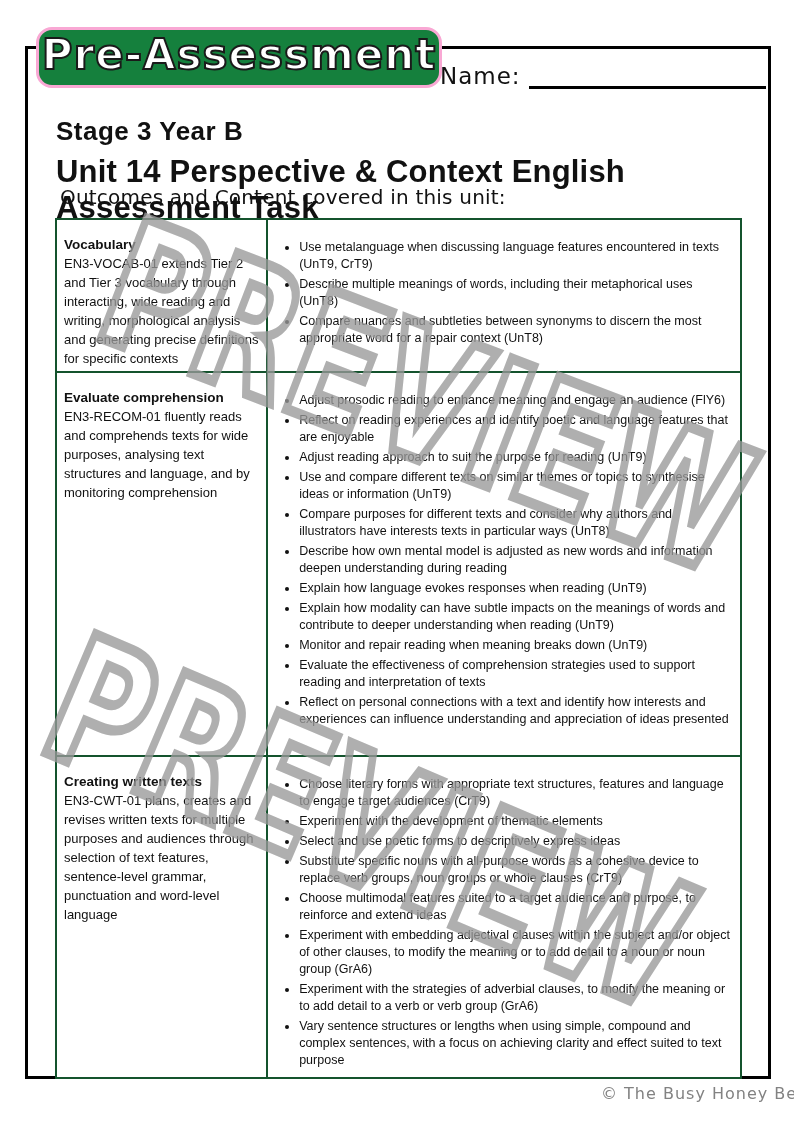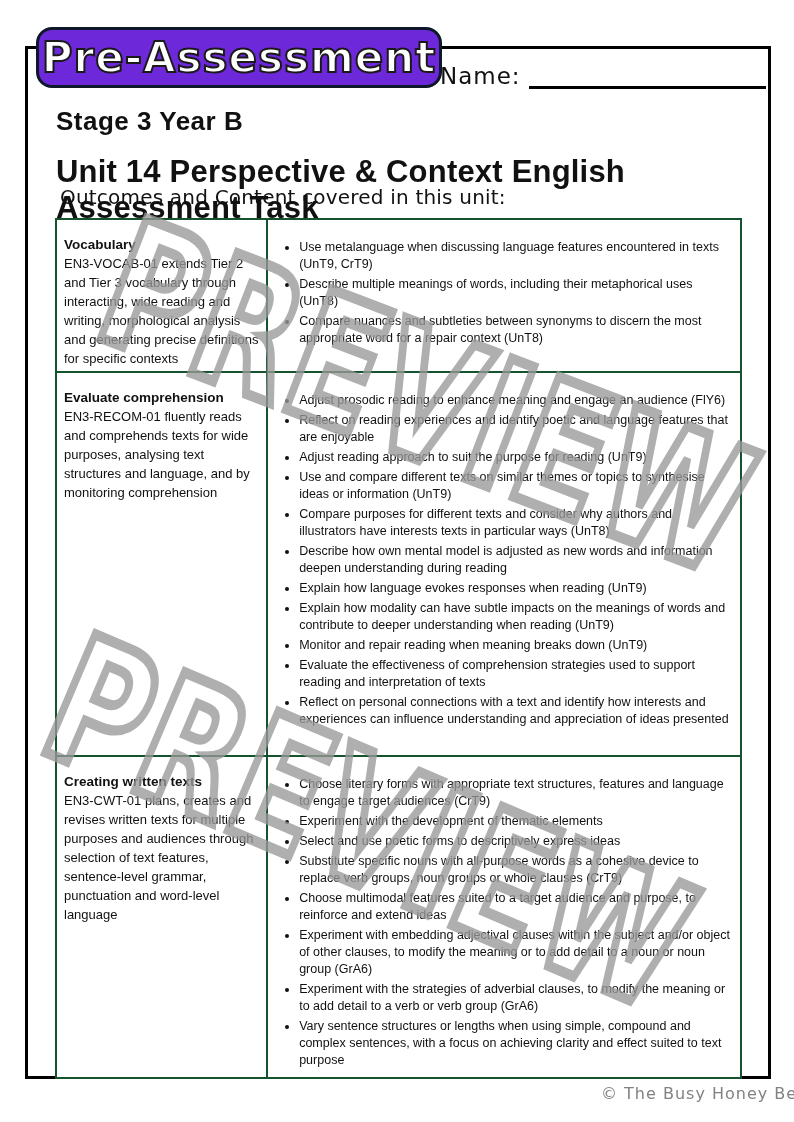--- a/index.html
+++ b/index.html
@@ -12,22 +12,22 @@
     color:#111;
   }
   
   .page-frame{
     position:absolute;left:25px;top:46px;width:746px;height:1033px;
     border:3px solid #000;box-sizing:border-box;background:transparent;
   }
   
   .badge-box{
     position:absolute;left:36px;top:27px;width:406px;height:61px;
-    background:#6d28d9;border:3px solid #0f172a;border-radius:16px;
-    box-sizing:border-box;display:flex;align-items:center;justify-content:center;
+    background:#15803d;border:3px solid #f9a8d4;border-radius:16px;
+    box-sizing:border-box;display:flex;justify-content:center;
     z-index:5;
   }
   .badge-text{
     font-family:"DejaVu Sans",sans-serif;
     font-weight:bold;font-size:42px;letter-spacing:1px;
     color:#222;
   }
   @supports (-webkit-text-stroke: 2px black){
     .badge-text{color:#fff;-webkit-text-stroke:2px #1a1a1a;}
   }
@@ -36,21 +36,21 @@
     position:absolute;left:440px;top:60px;z-index:4;
     font-family:"DejaVu Sans",sans-serif;font-size:23px;letter-spacing:1px;
     display:flex;align-items:flex-end;
   }
   .name-blank{
     display:inline-block;width:237px;height:26px;margin-left:8px;
     border-bottom:3px solid #000;
   }
   
   .stage-title{
-    position:absolute;left:56px;top:106px;
+    position:absolute;left:56px;top:116px;
     font-size:26px;font-weight:bold;letter-spacing:.5px;
   }
   .unit-title{
     position:absolute;left:56px;top:154px;
     font-size:31px;font-weight:bold;letter-spacing:.2px;
   }
   .intro-line{
     position:absolute;left:60px;top:185px;
     font-family:"DejaVu Sans",sans-serif;font-size:20px;letter-spacing:.2px;
   }

